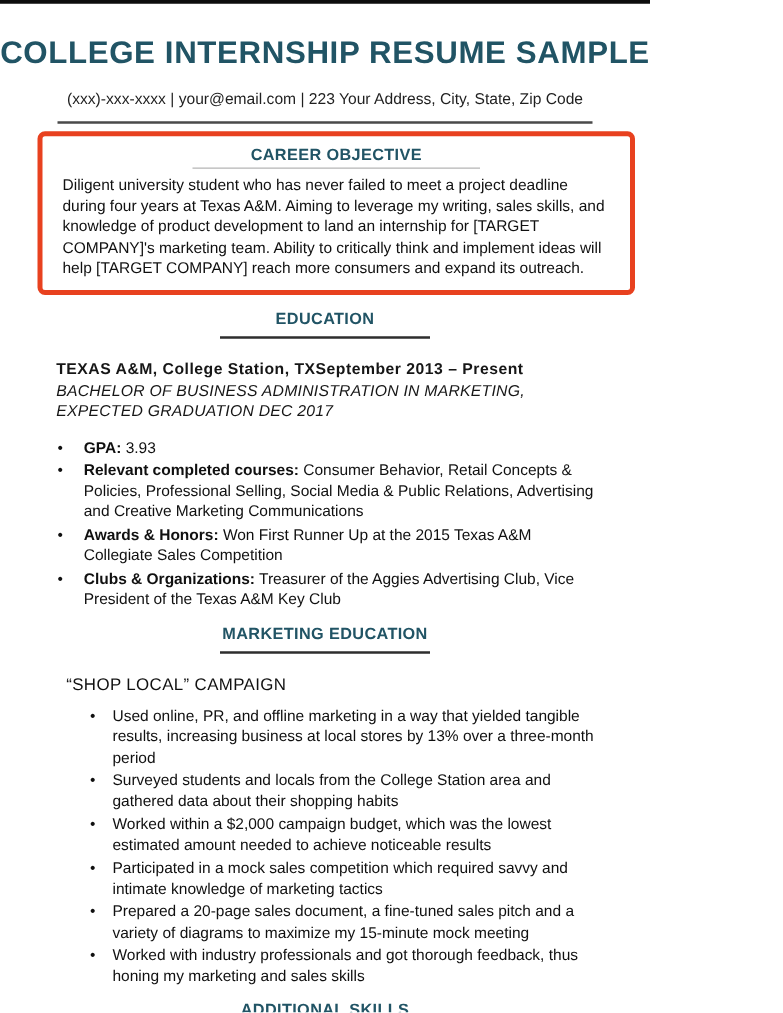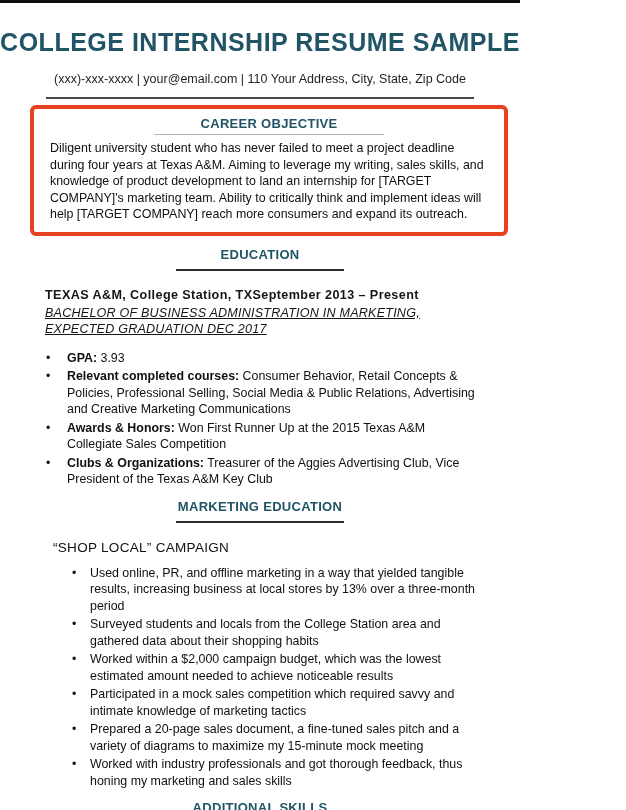--- a/index.html
+++ b/index.html
@@ -69,21 +69,20 @@
     font-size:12.6px;
     font-weight:bold;
     letter-spacing:0.4px;
   }
   .degree-line {
     margin:3px 48px 0 45px;
     font-size:12.6px;
     font-style:italic;
     line-height:16.5px;
     letter-spacing:0.2px;
-    text-decoration:underline;
   }
   ul.plain { list-style:none; margin:0; padding:0; }
   ul.plain li {
     position:relative;
     font-size:12.4px;
     line-height:16.5px;
     margin-bottom:2px;
     color:#101010;
   }
   ul.edu-list { margin-top:12px; }
@@ -100,21 +99,21 @@
   .mt-sec { margin-top:11px; }
   b { font-weight:bold; }
 </style>
 </head>
 <body>
 
 <div class="page">
 
   <div class="resume-title">COLLEGE INTERNSHIP RESUME SAMPLE</div>
 
-  <div class="contact-line">(xxx)-xxx-xxxx | your@email.com | 110 Your Address,  City, State, Zip Code</div>
+  <div class="contact-line">(xxx)-xxx-xxxx | your@email.com | 223 Your Address,  City, State, Zip Code</div>
   <div class="contact-rule"></div>
 
   <div class="highlight-box">
     <div class="sec-heading">CAREER OBJECTIVE</div>
     <div class="sec-rule faint"></div>
     <div class="objective-text">Diligent university student who has never failed to meet a project deadline during four years at Texas A&amp;M. Aiming to leverage my writing, sales skills, and knowledge of product development to land an internship for [TARGET COMPANY]'s marketing team. Ability to critically think and implement ideas will help [TARGET COMPANY] reach more consumers and expand its outreach.</div>
   </div>
 
   <div class="sec-heading mt-sec">EDUCATION</div>
   <div class="sec-rule"></div>

